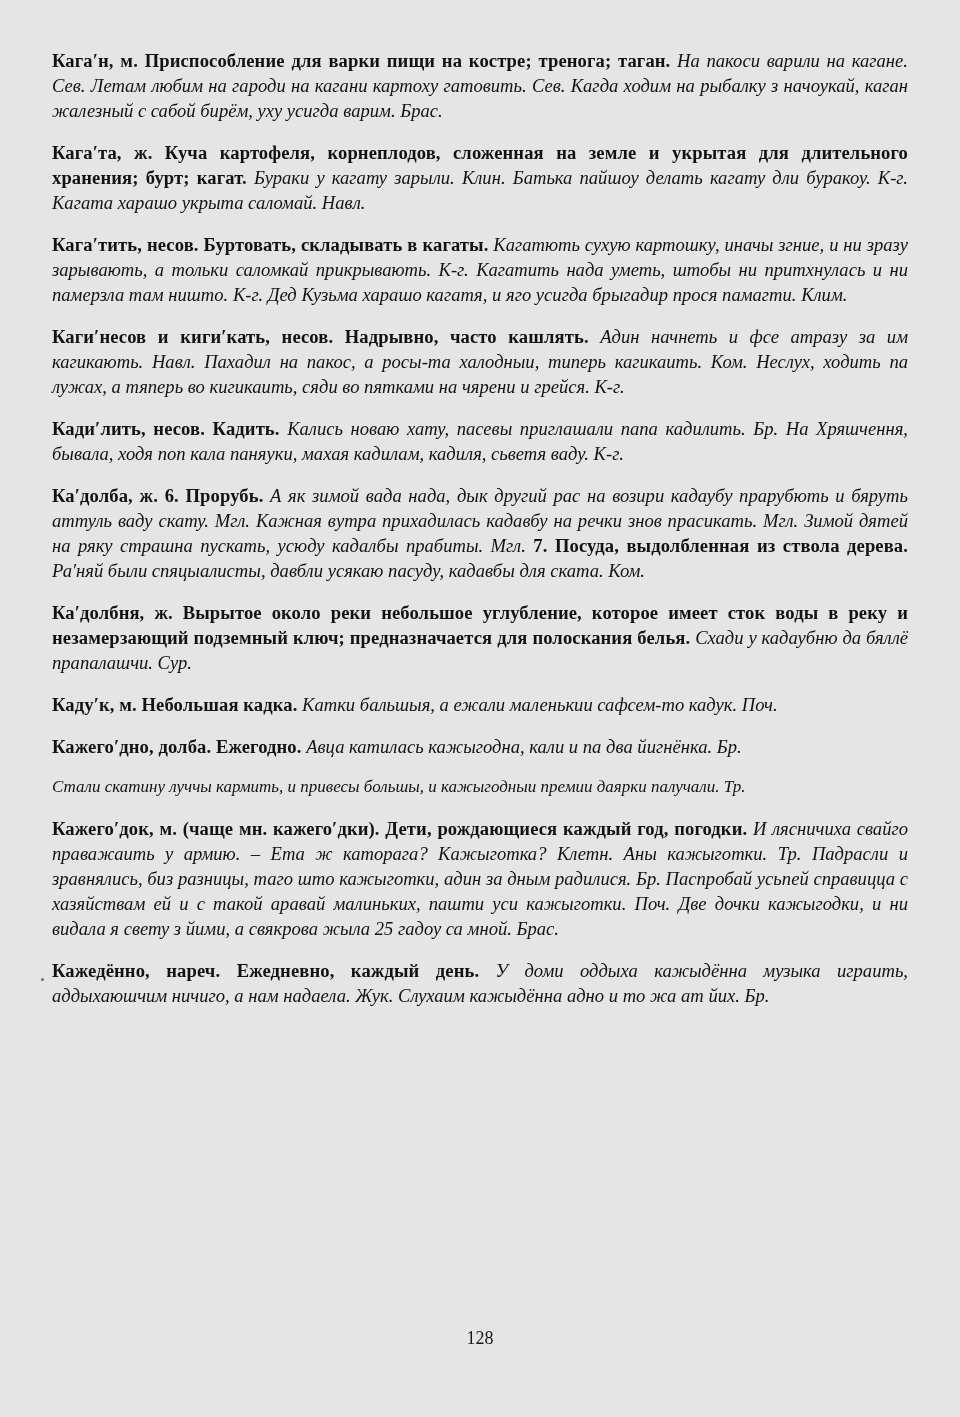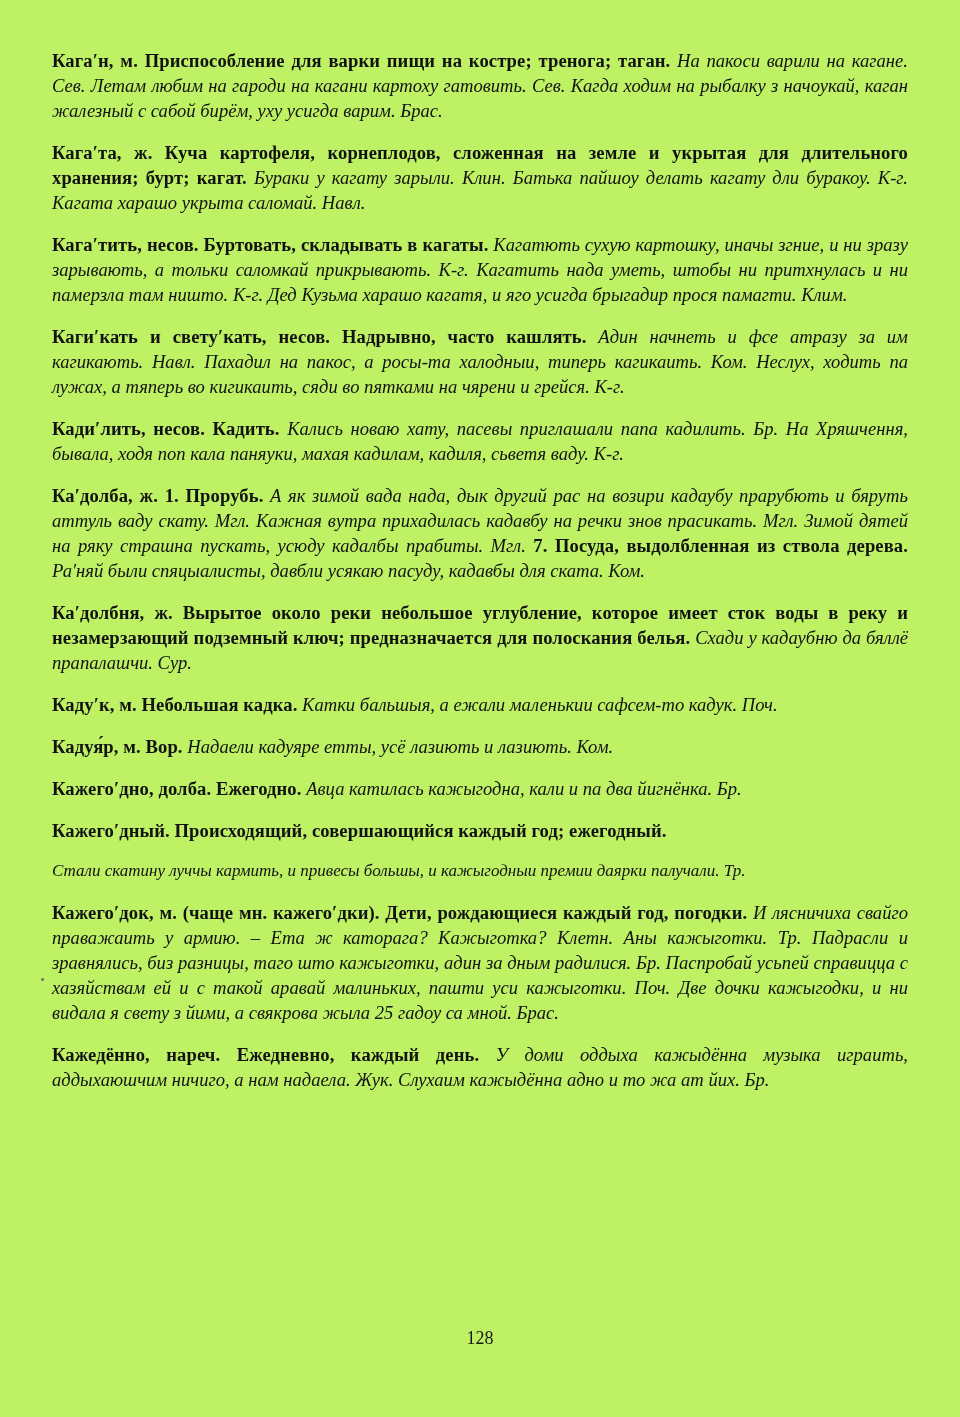--- a/index.html
+++ b/index.html
@@ -14,21 +14,21 @@
     font-family: "Liberation Serif", "DejaVu Serif", serif;
     color: #121212;
     overflow: hidden;
   }
 
   #page {
     position: absolute;
     left: 0; top: 0;
     width: 960px;
     height: 1417px;
-    background: #bef264;
+    background: #e5e5e5;
   }
 
   #content {
     position: absolute;
     left: 52px;
     top: 48px;
     width: 856px;
   }
 
   .entry {
@@ -105,60 +105,52 @@
       <span class="hw">Кага′та, ж. Куча картофеля, корнеплодов, сложенная на земле и укрытая для длительного хранения; бурт; кагат.</span>
       <span class="ex">Бураки у кагату зарыли. Клин. Батька пайшоу делать кагату дли буракоу. К-г. Кагата харашо укрыта саломай. Навл.</span>
     </p>
 
     <p class="entry">
       <span class="hw">Кага′тить, несов. Буртовать, складывать в кагаты.</span>
       <span class="ex">Кагатють сухую картошку, иначы згние, и ни зразу зарывають, а тольки  саломкай прикрывають. К-г. Кагатить нада уметь, штобы ни притхнулась и ни памерзла там ништо. К-г. Дед Кузьма харашо кагатя, и яго усигда брыгадир прося памагти. Клим.</span>
     </p>
 
     <p class="entry">
-      <span class="hw">Каги′кать и свету′кать, несов. Надрывно, часто кашлять.</span>
+      <span class="hw">Каги′несов и киги′кать, несов. Надрывно, часто кашлять.</span>
       <span class="ex">Адин начнеть и фсе атразу за им кагикають. Навл. Пахадил на пакос, а росы-та халодныи, типерь кагикаить. Ком. Неслух, ходить па лужах, а тяперь во кигикаить, сяди во пятками на чярени и грейся. К-г.</span>
     </p>
 
     <p class="entry">
       <span class="hw">Кади′лить, несов. Кадить.</span>
       <span class="ex">Кались новаю хату, пасевы приглашали папа кадилить. Бр. На Хряшчення, бывала, ходя поп кала паняуки, махая кадилам, кадиля, сьветя ваду. К-г.</span>
     </p>
 
     <p class="entry">
-      <span class="hw">Ка′долба, ж. 1. Прорубь.</span>
+      <span class="hw">Ка′долба, ж. 6. Прорубь.</span>
       <span class="ex">А як зимой вада нада, дык другий  рас на возири кадаубу прарубють и бяруть аттуль ваду скату. Мгл. Кажная вутра прихадилась кадавбу на речки знов прасикать. Мгл. Зимой дятей на ряку страшна пускать, усюду кадалбы прабиты. Мгл.</span>
       <span class="hw">7. Посуда, выдолбленная из ствола дерева.</span>
       <span class="ex">Ра′няй были спяцыалисты, давбли усякаю пасуду, кадавбы для ската. Ком.</span>
     </p>
 
     <p class="entry">
       <span class="hw">Ка′долбня, ж. Вырытое около реки небольшое углубление, которое имеет сток воды в реку и незамерзающий подземный ключ; предназначается для полоскания белья.</span>
       <span class="ex">Схади у кадаубню да бяллё прапалашчи. Сур.</span>
     </p>
 
     <p class="entry">
       <span class="hw">Каду′к, м. Небольшая кадка.</span>
       <span class="ex">Катки бальшыя, а ежали маленькии сафсем-то кадук. Поч.</span>
     </p>
 
-    <p class="entry">
-      <span class="hw">Кадуя́р, м. Вор.</span>
-      <span class="ex">Надаели кадуяре етты, усё лазиють и лазиють. Ком.</span>
-    </p>
 
     <p class="entry">
       <span class="hw">Кажего′дно, долба. Ежегодно.</span>
       <span class="ex">Авца катилась кажыгодна, кали и па два йигнёнка. Бр.</span>
     </p>
 
-    <p class="entry">
-      <span class="hw">Кажего′дный. Происходящий, совершающийся каждый год; ежегодный.</span>
-      <span class="ex"></span>
-    </p>
 
     <p class="cont">Стали скатину луччы кармить, и привесы большы, и кажыгодныи премии  даярки палучали. Тр.</p>
 
     <p class="entry">
       <span class="hw">Кажего′док, м. (чаще мн. кажего′дки). Дети, рождающиеся каждый год, погодки.</span>
       <span class="ex">И лясничиха свайго праважаить у армию. – Ета ж каторага? Кажыготка? Клетн. Аны кажыготки. Тр. Падрасли и зравнялись, биз разницы,  таго што кажыготки, адин за дным радилися. Бр. Паспробай усьпей справицца с хазяйствам ей и с такой аравай малиньких, пашти уси кажыготки. Поч. Две дочки кажыгодки, и ни видала я свету з йими, а свякрова жыла 25 гадоу са мной. Брас.</span>
     </p>
 
     <p class="entry">
       <span class="hw">Кажедённо, нареч. Ежедневно, каждый день.</span>

